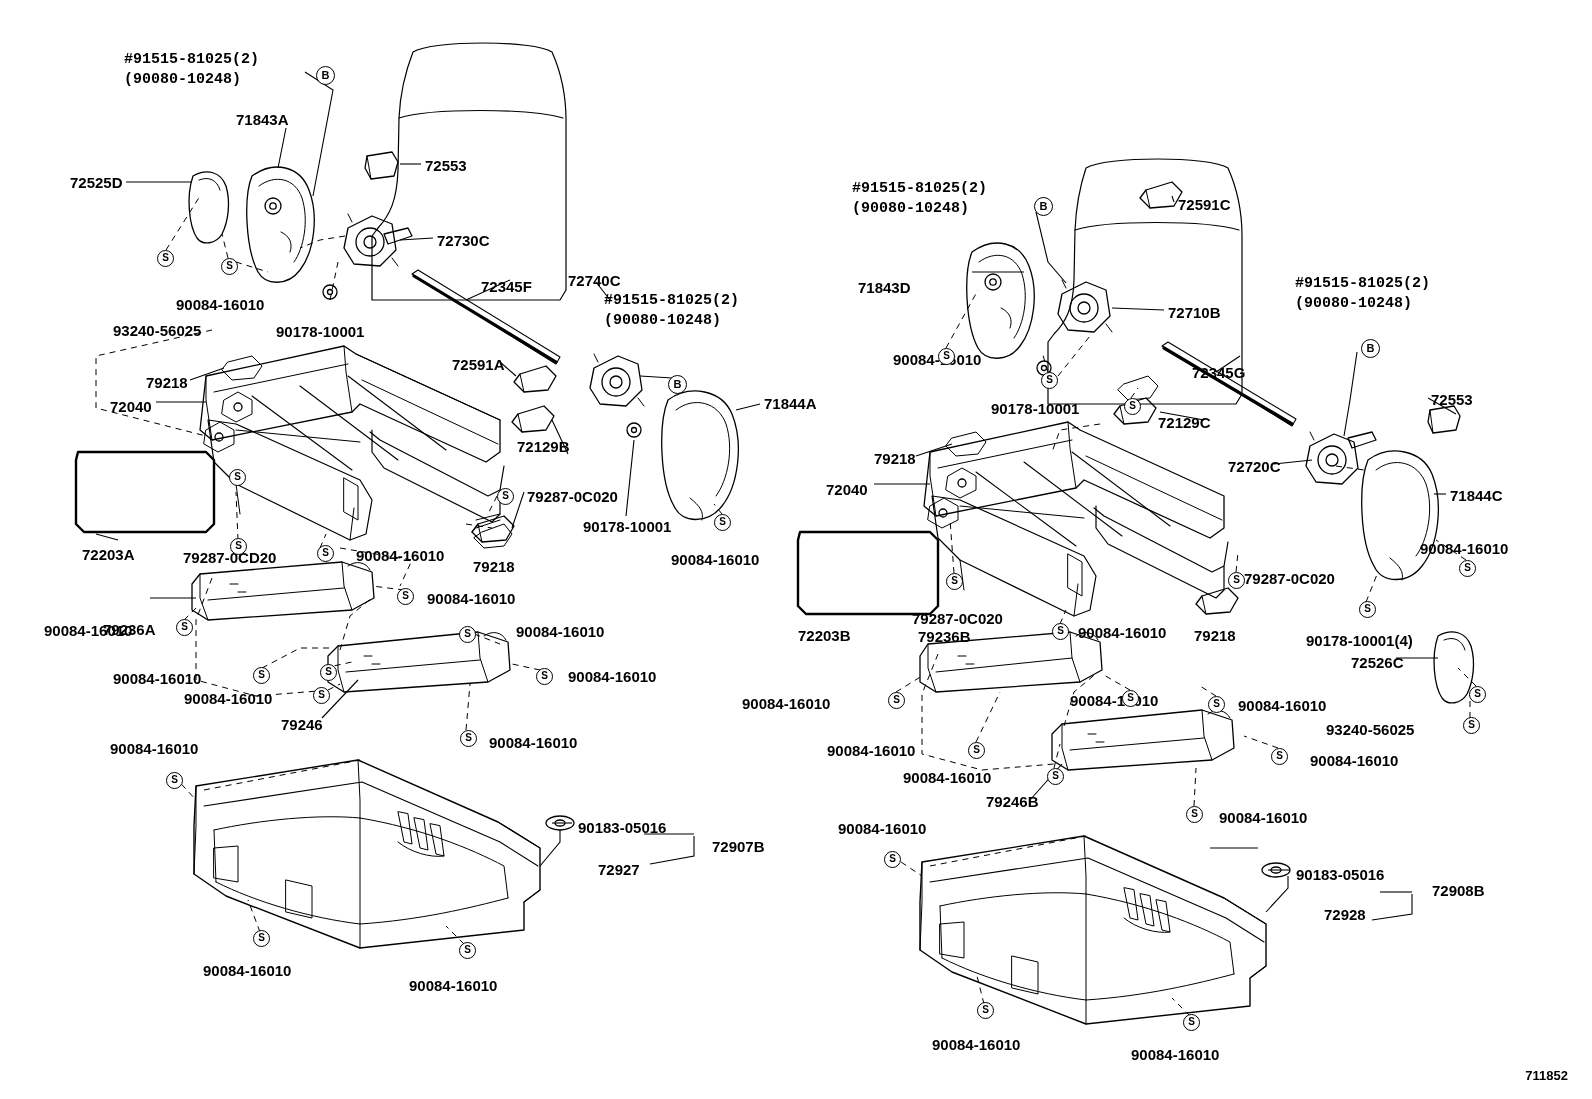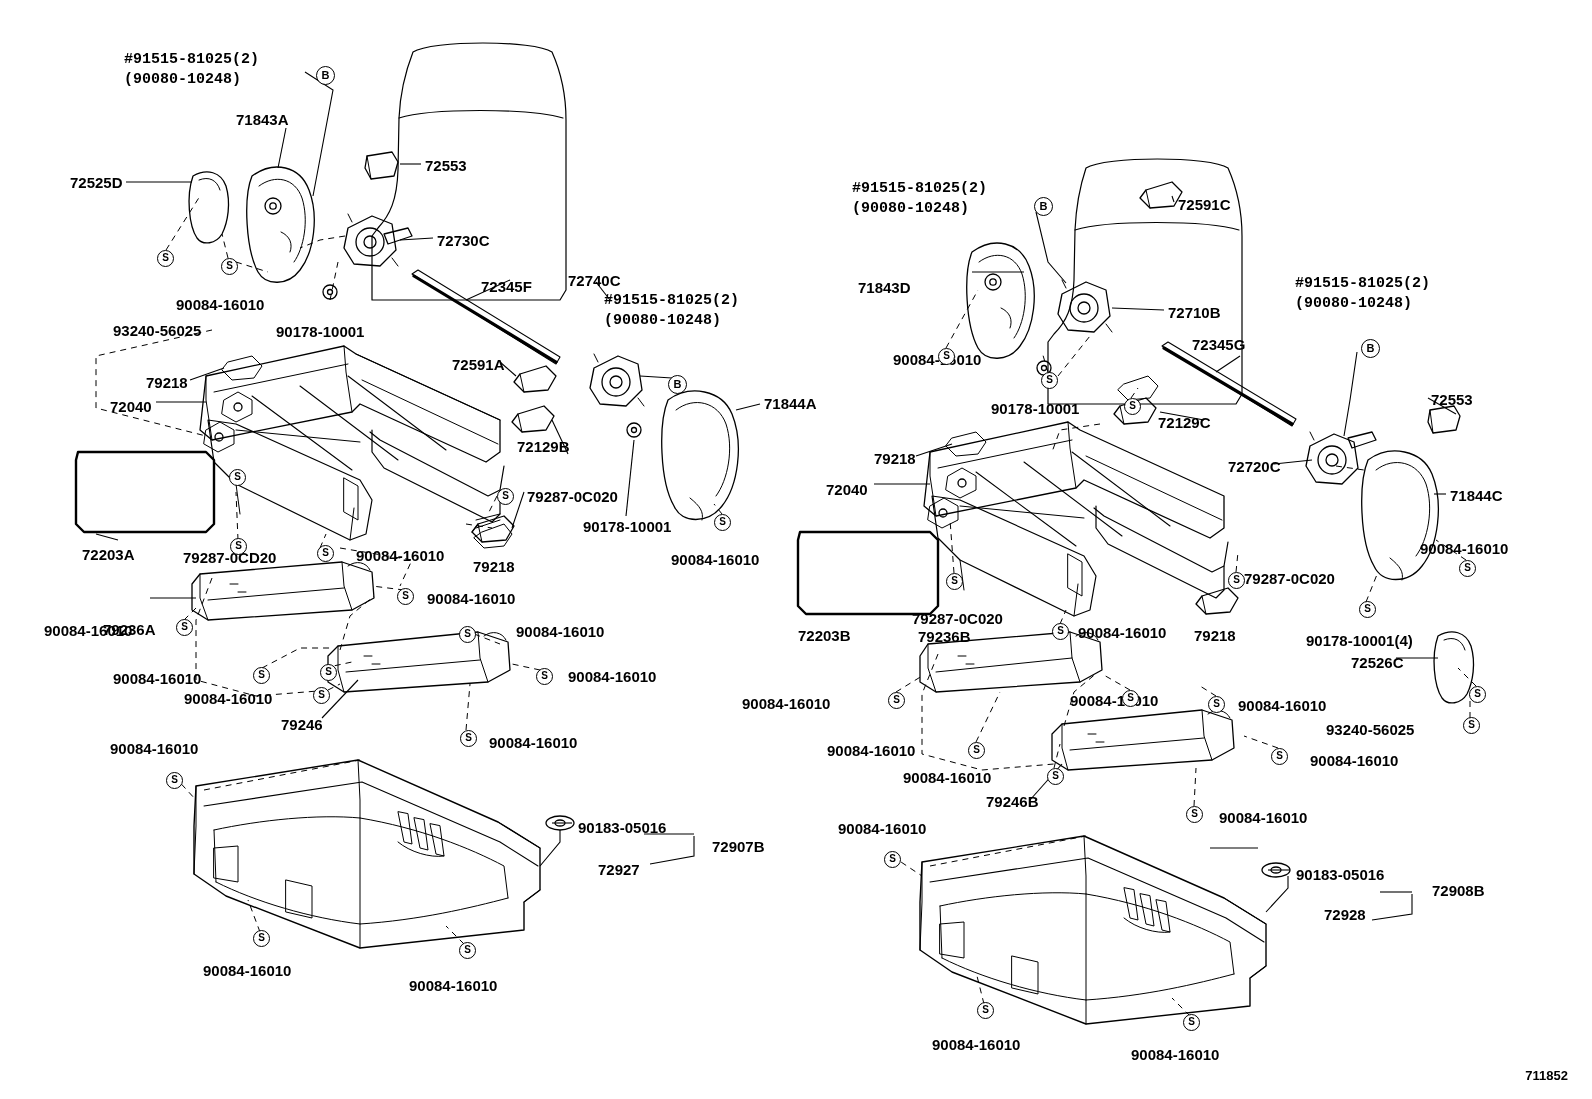--- a/index.html
+++ b/index.html
@@ -401,21 +401,21 @@
 <div class="lbl" style="left:203px;top:962px;">90084-16010</div>
 <div class="lbl" style="left:409px;top:977px;">90084-16010</div>
 
 <div class="lbl two" style="left:852px;top:179px;">#91515-81025(2)
 (90080-10248)</div>
 <div class="lbl" style="left:1178px;top:196px;">72591C</div>
 <div class="lbl" style="left:858px;top:255px;margin-top:24px;">71843D</div>
 <div class="lbl two" style="left:1295px;top:274px;">#91515-81025(2)
 (90080-10248)</div>
 <div class="lbl" style="left:1168px;top:304px;">72710B</div>
-<div class="lbl" style="left:1192px;top:336px;">72345G</div>
+<div class="lbl" style="left:1192px;top:364px;">72345G</div>
 <div class="lbl" style="left:893px;top:351px;">90084-16010</div>
 <div class="lbl" style="left:991px;top:400px;">90178-10001</div>
 <div class="lbl" style="left:1158px;top:414px;">72129C</div>
 <div class="lbl" style="left:1431px;top:391px;">72553</div>
 <div class="lbl" style="left:874px;top:450px;">79218</div>
 <div class="lbl" style="left:1228px;top:458px;">72720C</div>
 <div class="lbl" style="left:826px;top:481px;">72040</div>
 <div class="lbl" style="left:1450px;top:487px;">71844C</div>
 <div class="lbl" style="left:1420px;top:540px;">90084-16010</div>
 <div class="lbl" style="left:1244px;top:570px;">79287-0C020</div>

